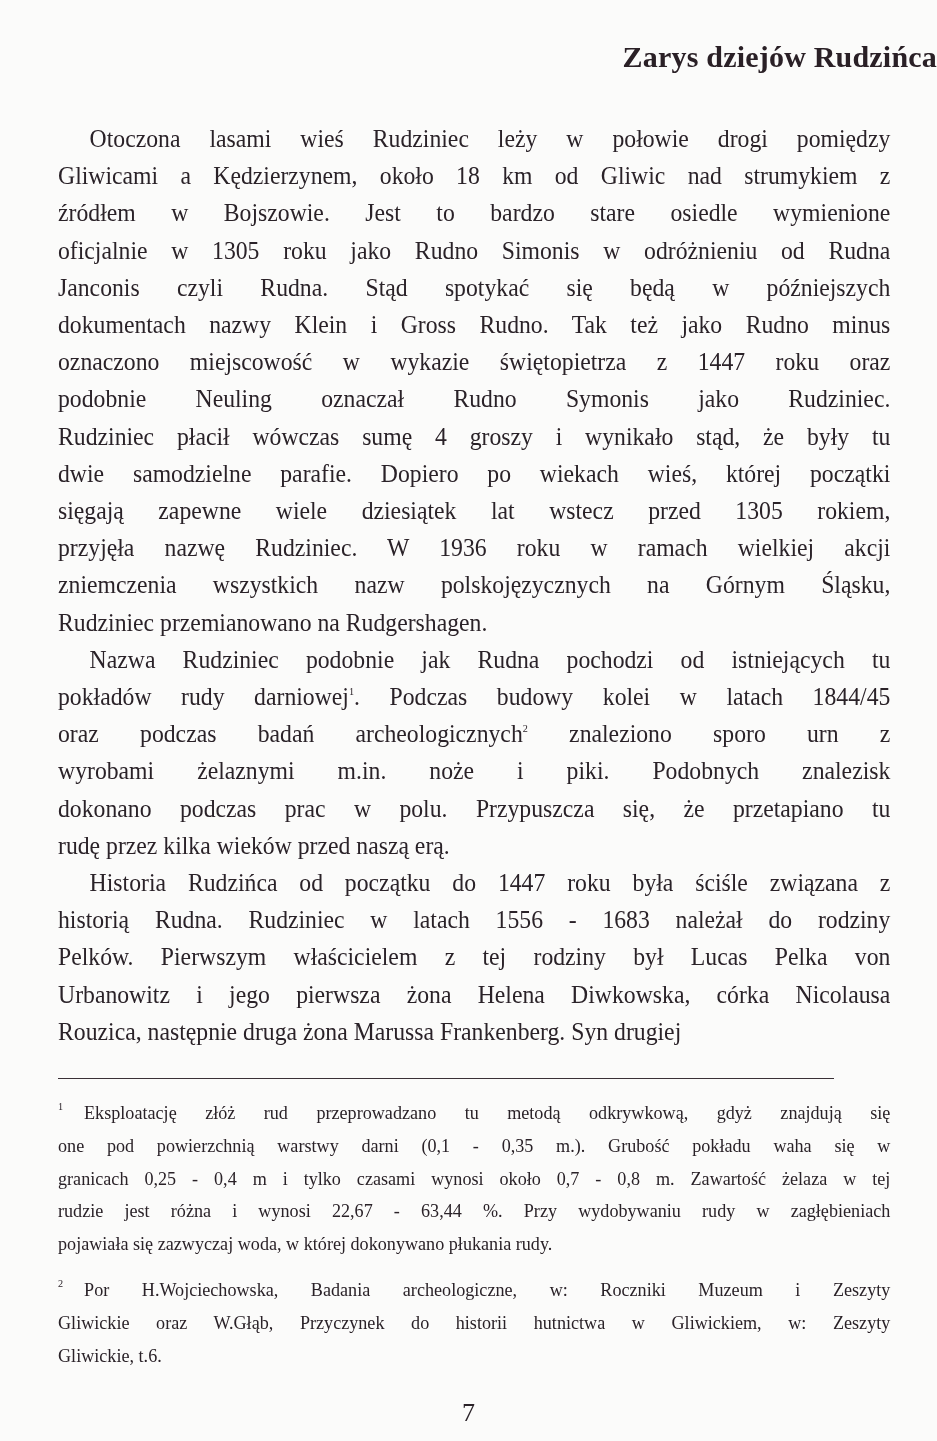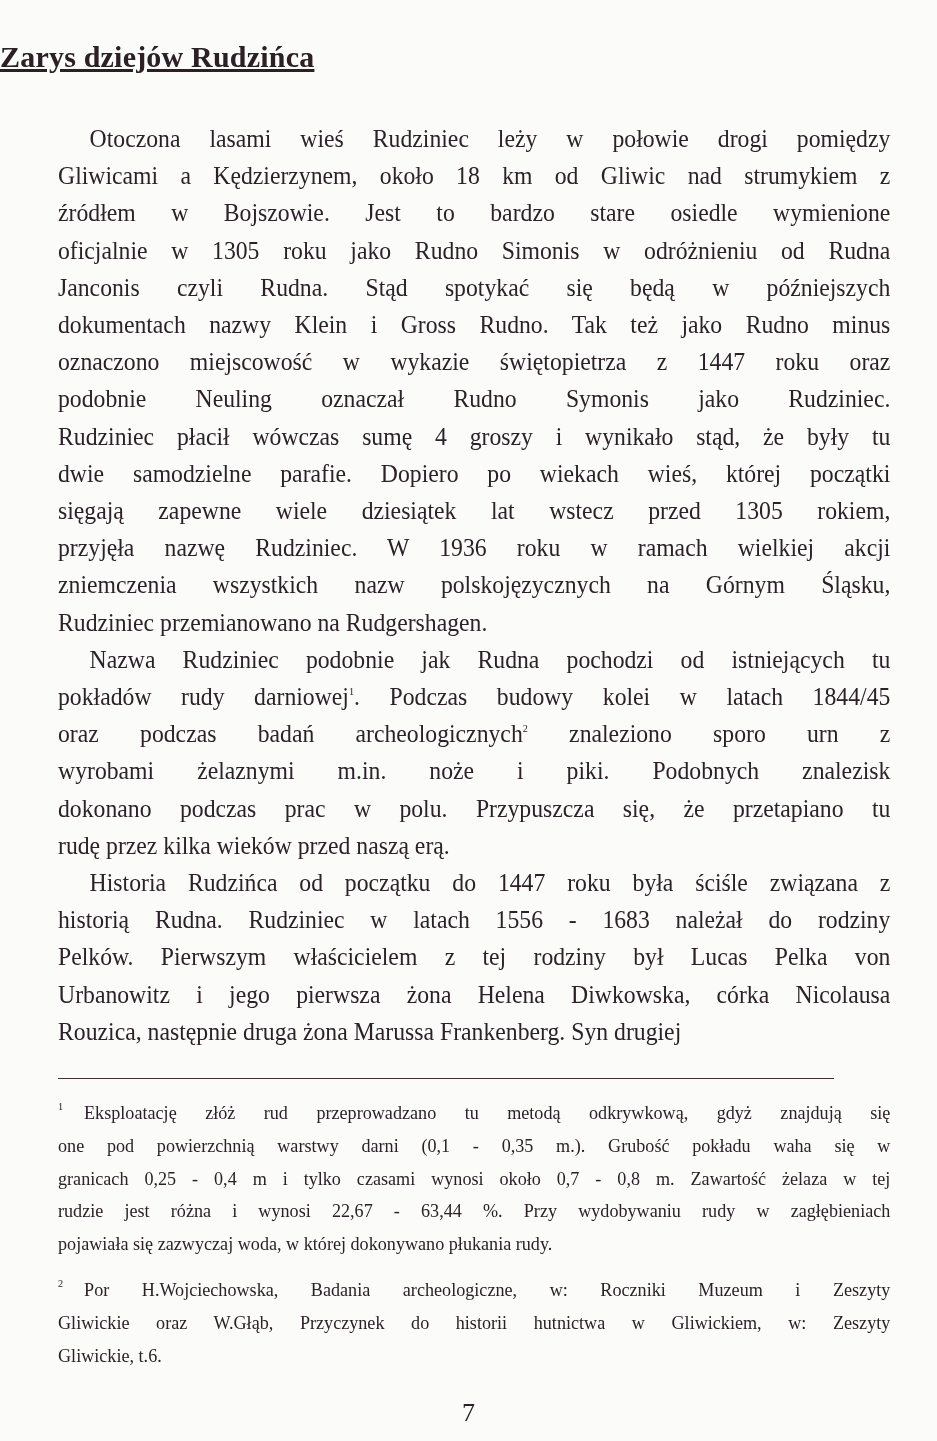--- a/index.html
+++ b/index.html
@@ -6,22 +6,22 @@
   body {
     width: 937px; height: 1441px; overflow: hidden;
     background: #fbfbfa;
     font-family: "Liberation Serif", serif;
     color: #2a2228;
     position: relative;
   }
   .page { position: absolute; left: 0; top: 0; width: 937px; height: 1441px; }
   .title {
     position: absolute; top: 40px; left: 0; width: 937px;
-    text-align: left; font-weight: bold; font-size: 30px;
-    letter-spacing: 0.2px; color: #2a2026; text-decoration: underline;
+    text-align: right; font-weight: bold; font-size: 30px;
+    letter-spacing: 0.2px; color: #2a2026;
   }
   .body-text {
     position: absolute; left: 58px; top: 120px; width: 832px;
     font-size: 25.5px; line-height: 37.2px;
     text-align: justify;
     transform: scaleX(0.93); transform-origin: left top;
     width: 895px;
   }
   .body-text .line { display: block; white-space: nowrap; text-align: justify; text-align-last: justify; }
   .body-text .line.last { text-align-last: left; }

